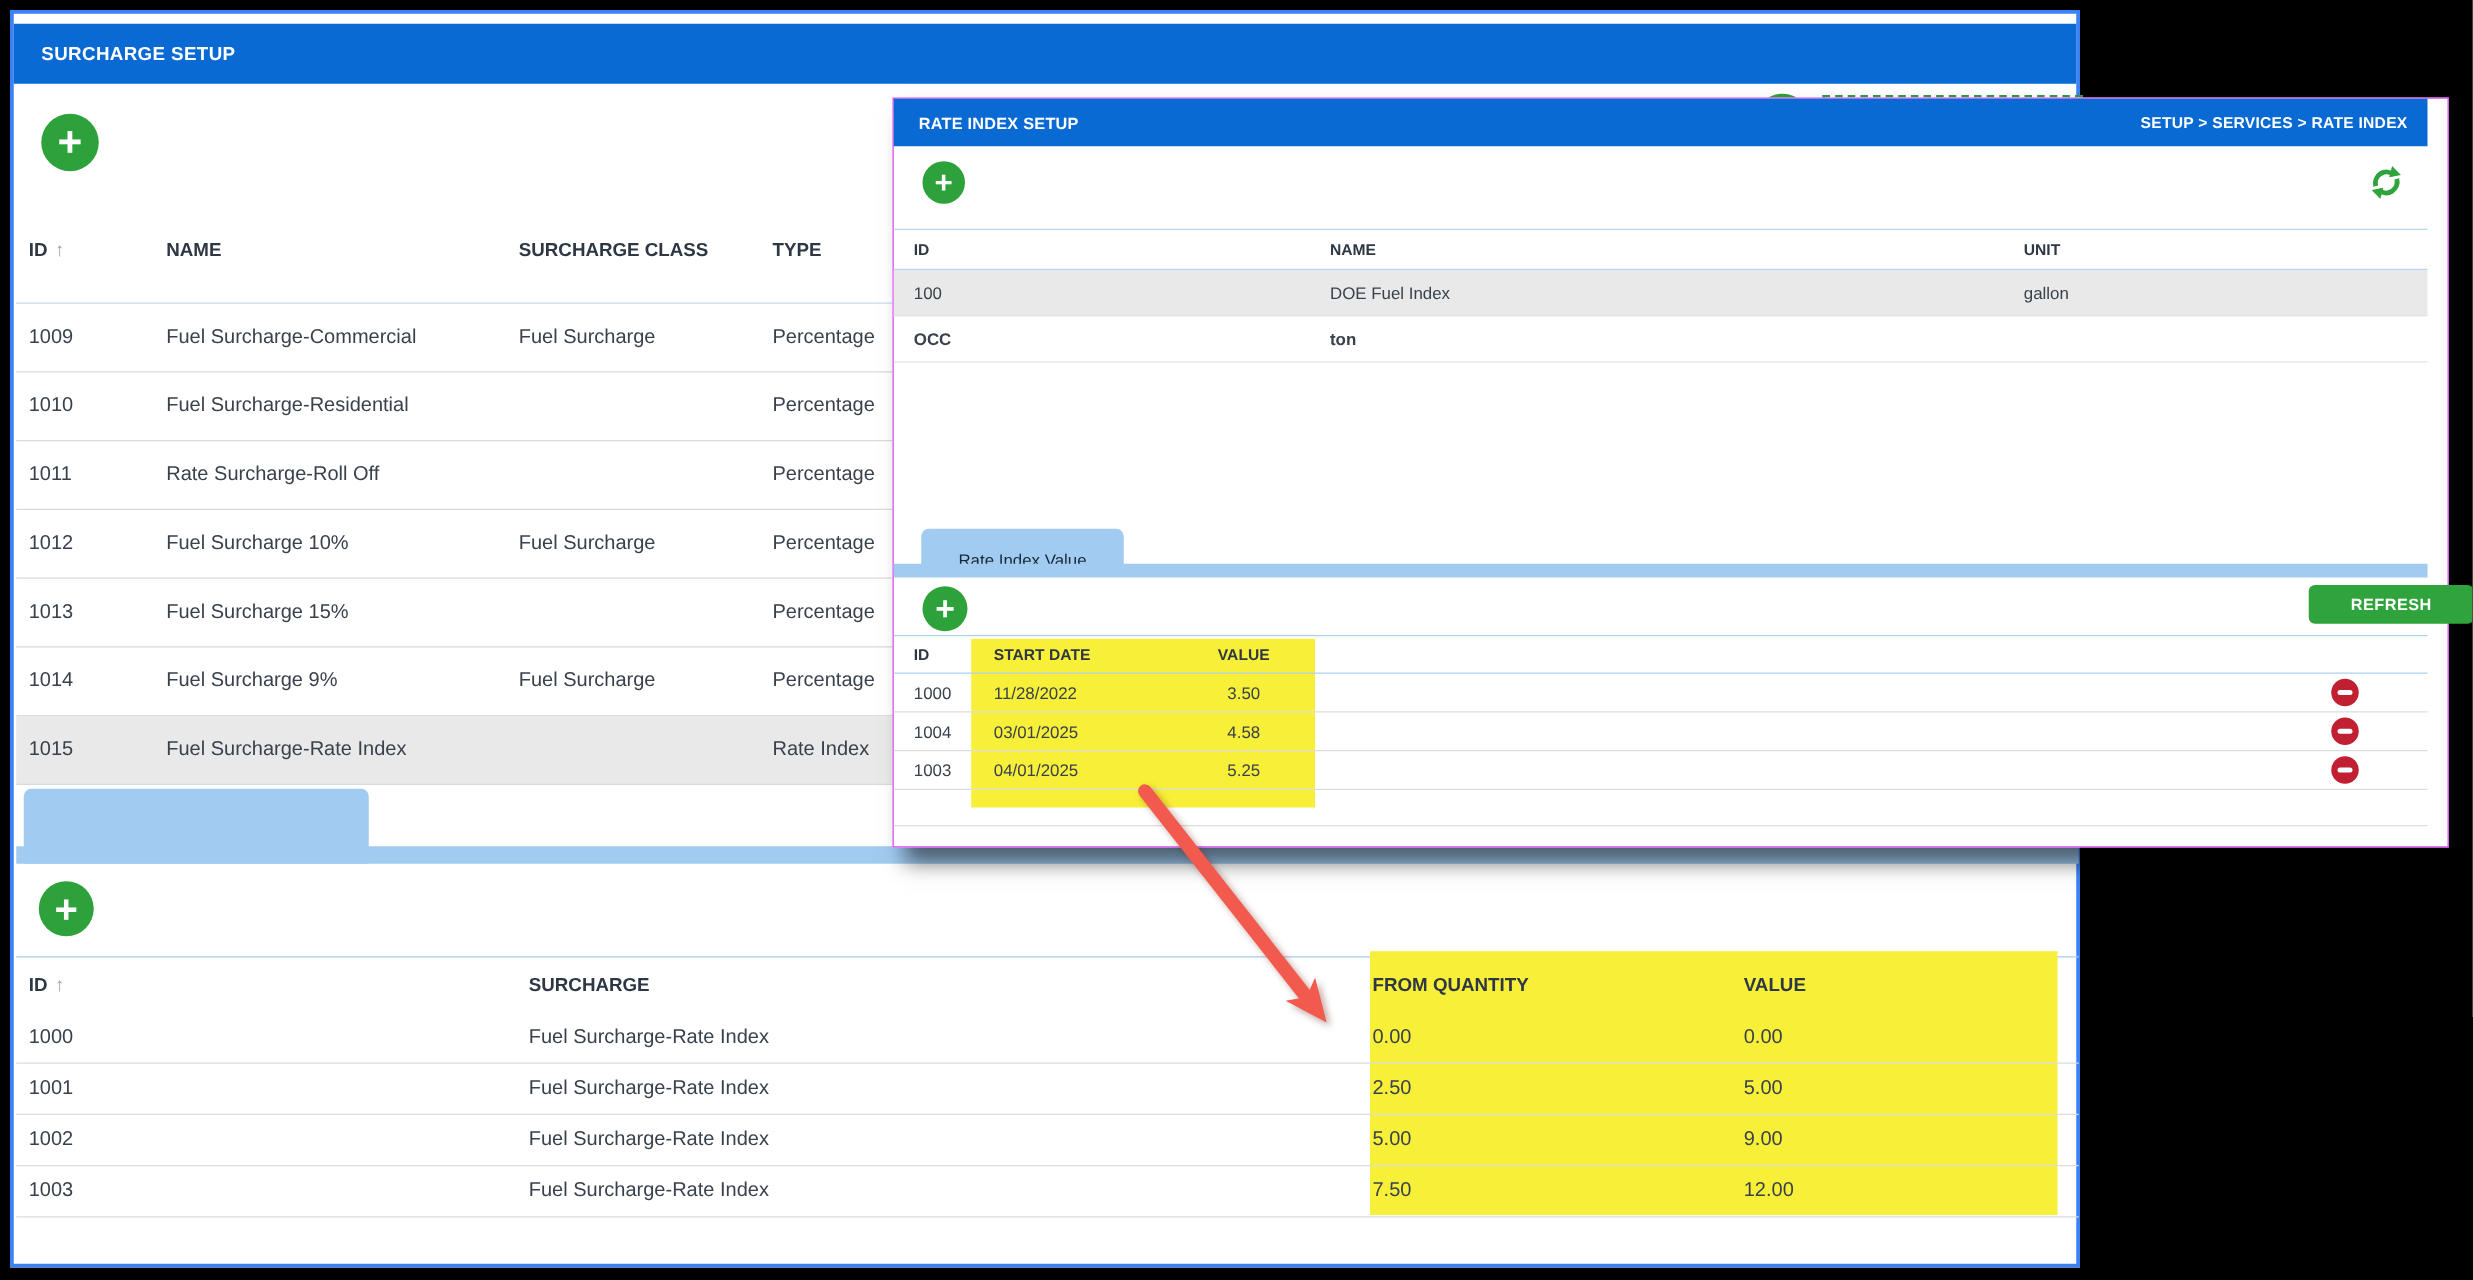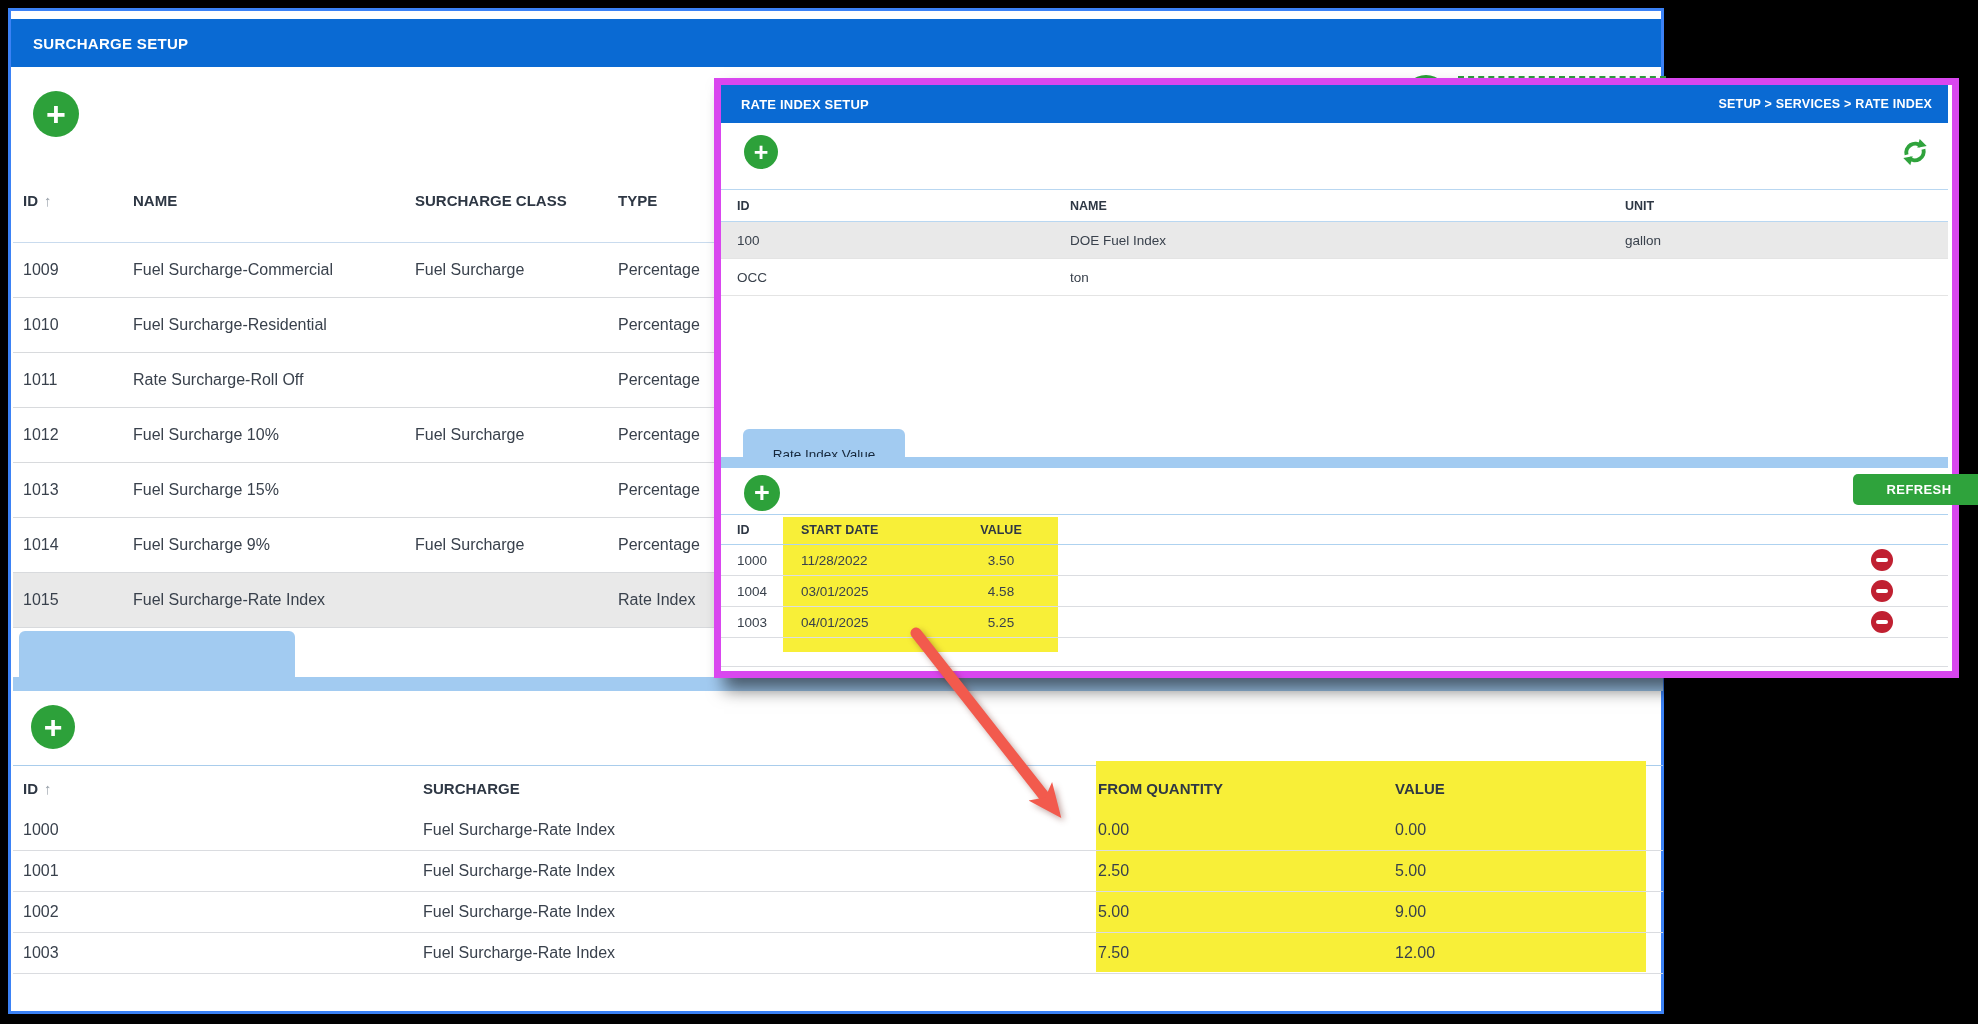--- a/index.html
+++ b/index.html
@@ -30,21 +30,21 @@
   .vt{position:absolute;left:2px;top:754px;width:1650px;border-top:1px solid #a9cdec;}
   .vt-yellow{position:absolute;left:1083px;top:-5px;width:550px;height:211px;background:#f8ef38;z-index:0;}
   .vt-grid{display:grid;grid-template-columns:400px 675px 297px auto;padding-left:10px;align-items:center;position:relative;z-index:1;}
   .vt-head{height:44px;font-weight:bold;font-size:15px;color:#2e3744;}
   .vt-row{height:40px;border-bottom:1px solid #dadce0;font-size:16px;cursor:pointer;}
   
   .peek-circle{position:absolute;left:1392px;top:64px;width:46px;height:46px;border-radius:50%;background:#2da13a;}
   .peek-dashed{position:absolute;left:1447px;top:65px;width:208px;height:14px;background:#fff;border:2px dashed #2e9e3e;box-sizing:border-box;}
   
   .fg-window{position:absolute;left:714px;top:78px;width:1245px;height:600px;background:#fff;
-             border:7px solid #d946ef;box-sizing:border-box;z-index:30;
+             border:1px solid #d946ef;box-sizing:border-box;z-index:30;
              box-shadow:10px 12px 16px rgba(0,0,0,.55);}
   .fg-title{left:0;top:0;width:1227px;height:38px;font-size:13px;font-weight:bold;justify-content:space-between;padding:0 16px 0 20px;box-sizing:border-box;letter-spacing:.2px;}
   .fg-breadcrumb{font-size:12.5px;font-weight:bold;cursor:pointer;}
   .fg-plus1{left:23px;top:50px;width:34px;height:34px;}
   .fg-plus1 span{font-size:25px;}
   .fg-refresh{position:absolute;left:1179px;top:52px;width:30px;height:30px;cursor:pointer;}
   .ft1-grid{display:grid;grid-template-columns:333px 555px auto;padding-left:16px;align-items:center;}
   .ft1-head{position:absolute;left:0;top:104px;width:1227px;height:33px;border-top:1px solid #b9d7f1;border-bottom:1px solid #b9d7f1;font-weight:bold;font-size:12.5px;color:#2e3744;box-sizing:border-box;}
   .ft1-row{position:absolute;left:0;width:1227px;height:37px;border-bottom:1px solid #e4e4e4;font-size:13.5px;cursor:pointer;box-sizing:border-box;}
   .ft1-row.selected{background:#e9e9e9;}
@@ -202,21 +202,21 @@
     <div class="ft1-grid ft1-head">
       <div>ID</div>
       <div>NAME</div>
       <div>UNIT</div>
     </div>
     <div class="ft1-grid ft1-row selected" style="top:137px;">
       <div>100</div>
       <div>DOE Fuel Index</div>
       <div>gallon</div>
     </div>
-    <div class="ft1-grid ft1-row" style="top:174px;">
+    <div class="ft1-grid ft1-row" style="top:174px;font-weight:bold;">
       <div>OCC</div>
       <div>ton</div>
     </div>
 
     <div class="tab fg-tab">
       <span>Rate Index Value</span>
     </div>
     <div class="fg-strip"></div>
 
     <button class="plusbtn fg-plus2">

